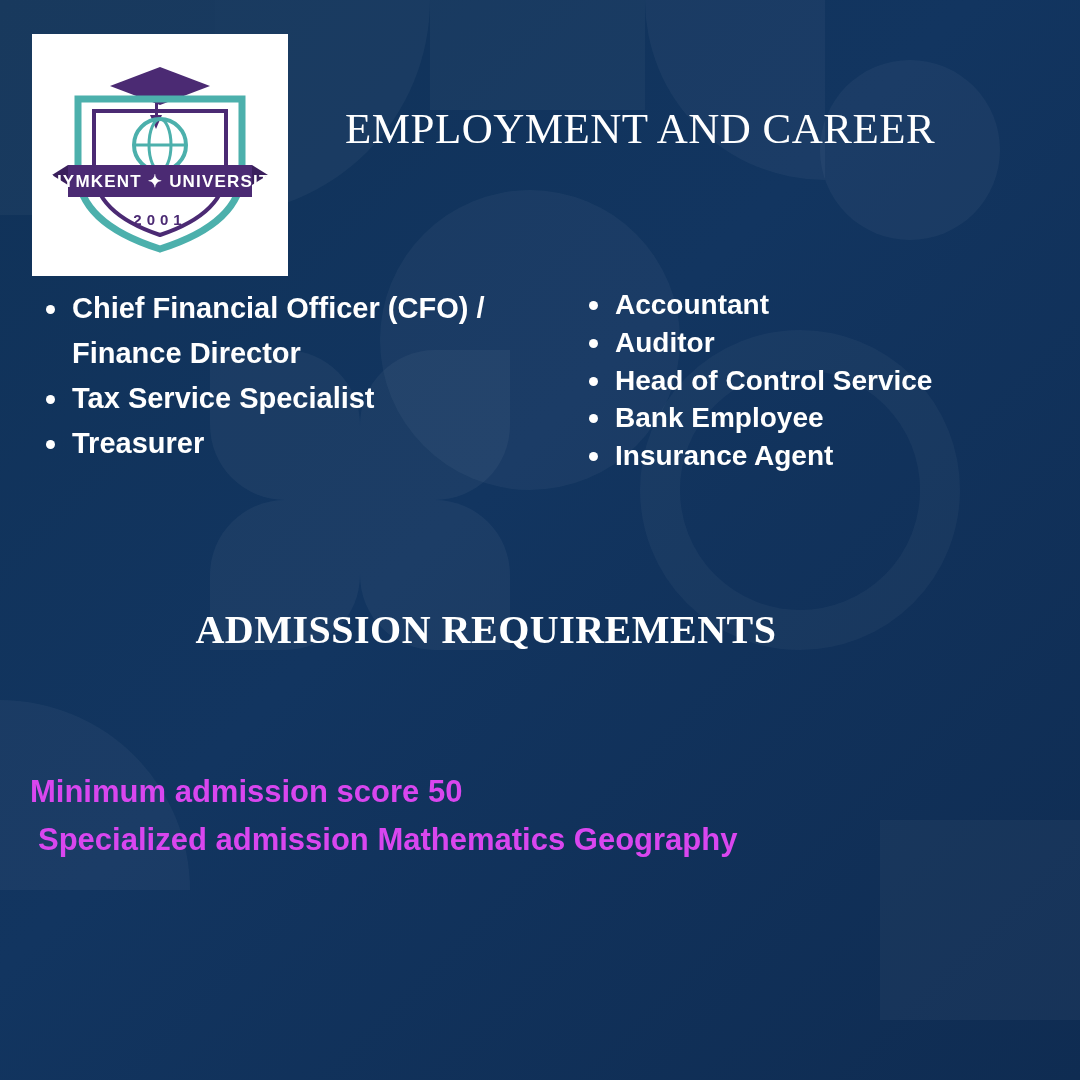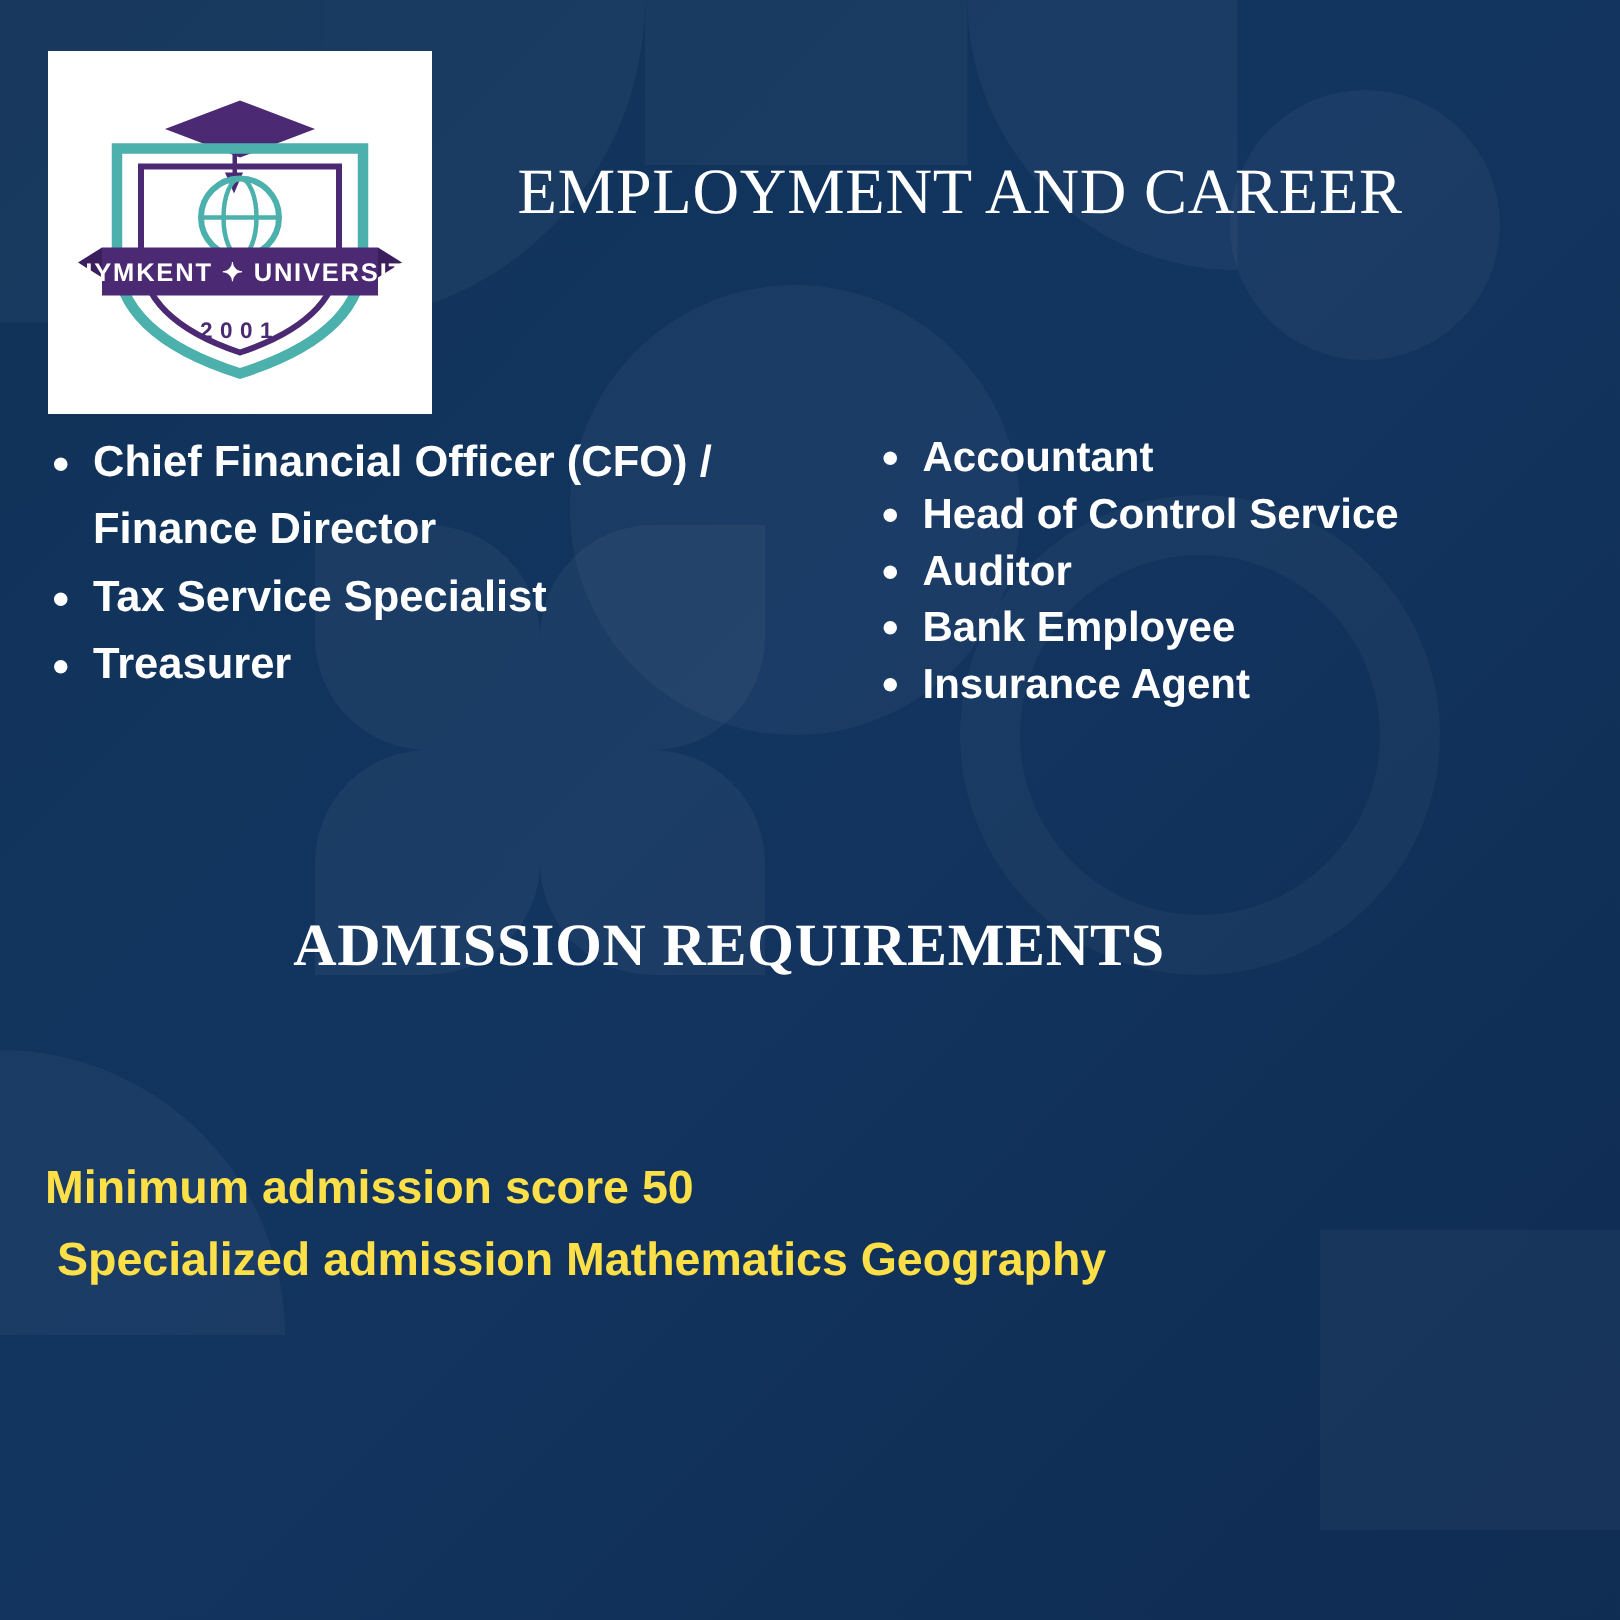--- a/index.html
+++ b/index.html
@@ -90,21 +90,21 @@
   }
 
   
   .jobs {
     position: absolute;
     top: 286px;
     left: 0;
     width: 1080px;
     display: flex;
   }
-  .col-left { width: 565px; padding-left: 22px; }
+  .col-left { width: 565px; padding-left: 32px; }
   .col-right { width: 515px; padding-left: 10px; }
 
   ul.joblist {
     list-style: none;
   }
   ul.joblist li {
     position: relative;
     color: #ffffff;
     font-weight: bold;
     font-size: 29px;
@@ -128,21 +128,21 @@
   .col-right ul.joblist li::before { top: 15px; }
 
   
   .requirements {
     position: absolute;
     left: 30px;
     top: 768px;
     width: 980px;
   }
   .requirements p {
-    color: #fde047;
+    color: #d946ef;
     font-weight: bold;
     font-size: 31px;
     line-height: 1.55;
   }
   .requirements p.indent { padding-left: 8px; }
 </style>
 </head>
 <body>
 
 <div class="bg">
@@ -190,22 +190,22 @@
   <div class="col-left">
     <ul class="joblist">
       <li>Chief Financial Officer (CFO) / Finance Director</li>
       <li>Tax Service Specialist</li>
       <li>Treasurer</li>
     </ul>
   </div>
   <div class="col-right">
     <ul class="joblist">
       <li>Accountant</li>
+      <li>Auditor</li>
       <li>Head of Control Service</li>
-      <li>Auditor</li>
       <li>Bank Employee</li>
       <li>Insurance Agent</li>
     </ul>
   </div>
 </div>
 
 <h2 class="title-admission">ADMISSION REQUIREMENTS</h2>
 
 <div class="requirements">
   <p>Minimum admission score 50</p>

